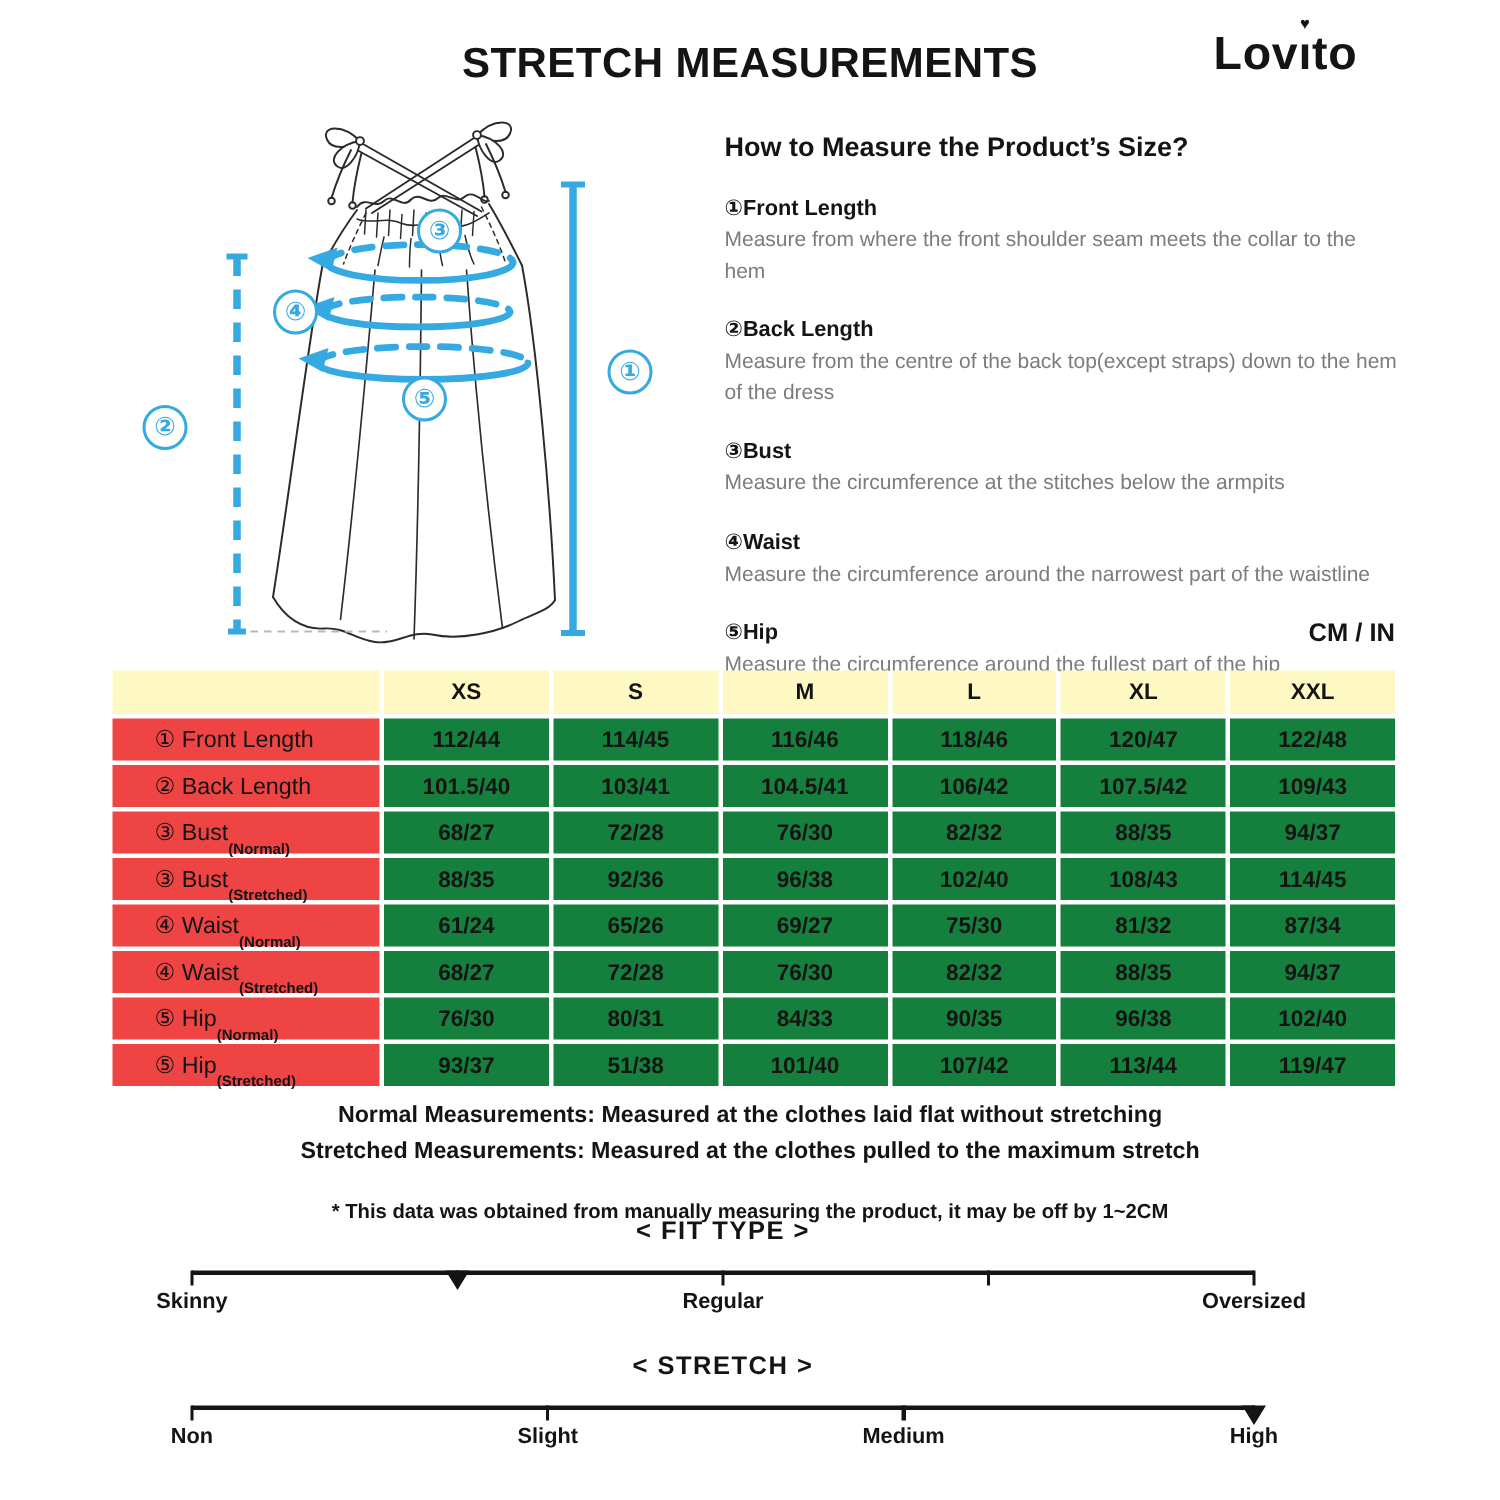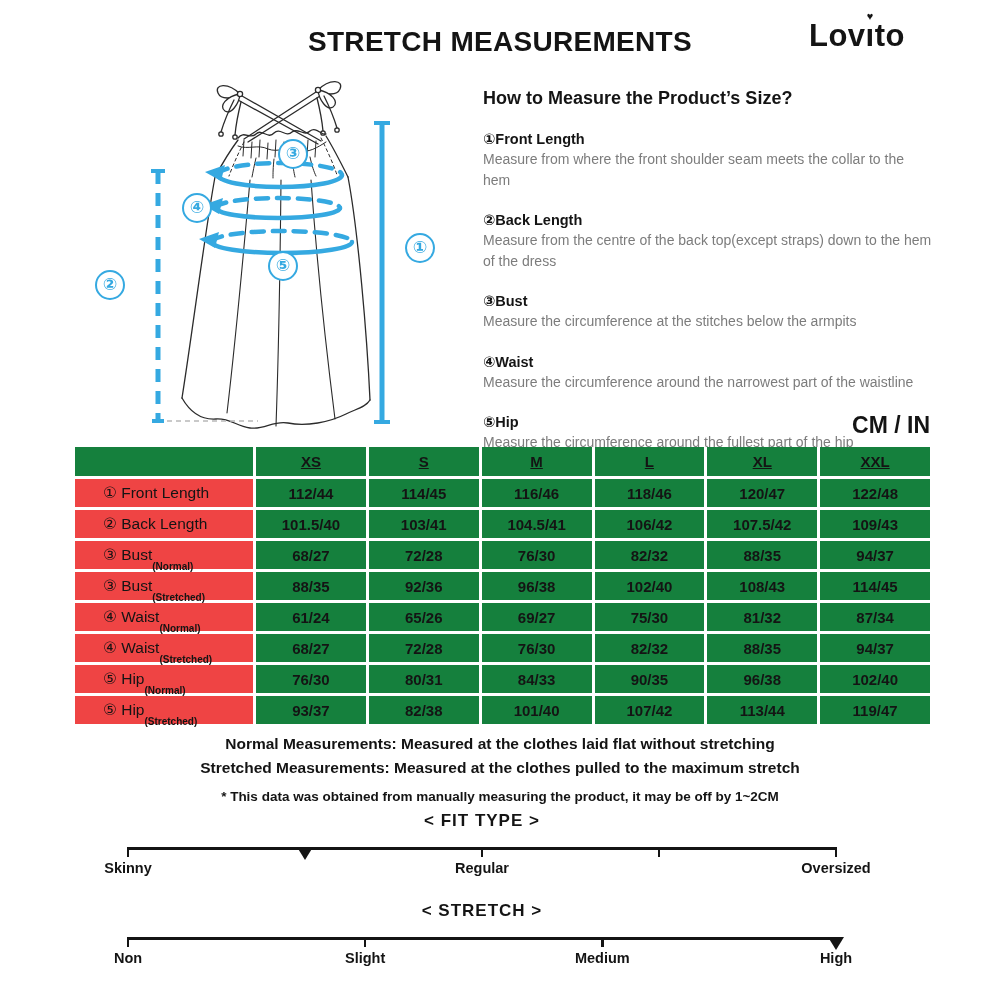--- a/index.html
+++ b/index.html
@@ -17,37 +17,37 @@
   .diagram{position:absolute;left:78px;top:80px;width:400px;height:360px;}
   .badge{position:absolute;width:30px;height:30px;border:2px solid #35A9E1;border-radius:50%;
          background:#fff;color:#35A9E1;font-size:17px;line-height:26px;text-align:center;
          box-sizing:border-box;font-weight:bold;}
 
   
   .howto{position:absolute;left:483px;top:88px;width:452px;}
   .ht-heading{font-size:18px;font-weight:bold;margin:0 0 8px 0;}
   .ht-name{font-size:14.5px;font-weight:bold;margin-top:20px;line-height:20px;}
   .ht-desc{font-size:14px;color:#7c7c7c;line-height:20.5px;}
-  .unit{position:absolute;top:412px;right:70px;font-size:23px;font-weight:bold;margin-left:28px;}
+  .unit{position:absolute;top:412px;right:70px;font-size:17px;font-weight:bold;margin-left:28px;}
 
   
   .size-table{position:absolute;left:75px;top:447px;width:855px;display:grid;
               grid-template-columns:178px repeat(6,1fr);gap:3px;}
-  .th{background:#15803d;height:29px;display:flex;align-items:center;justify-content:center;
-      font-weight:bold;font-size:15px;text-decoration:underline;}
+  .th{background:#fef9c3;height:29px;display:flex;align-items:center;justify-content:center;
+      font-weight:bold;font-size:15px;}
   .tl{background:#ef4444;height:28px;display:flex;align-items:center;padding-left:28px;
       font-size:15.5px;box-sizing:border-box;}
   .tl .variant{font-size:10px;font-weight:bold;margin-top:22px;}
   .td{background:#15803d;height:28px;display:flex;align-items:center;justify-content:center;
       font-weight:bold;font-size:15px;}
 
   
   .notes{position:absolute;top:732px;left:0;width:100%;text-align:center;}
   .note-main{font-size:15.5px;font-weight:bold;line-height:23.5px;}
-  .note-small{font-size:13.5px;font-weight:bold;margin-top:10px;}
+  .note-small{font-size:13.5px;font-weight:bold;margin-top:21px;}
 
   
   .scale{position:absolute;left:128px;width:708px;height:80px;}
   #scale-0{top:811px;} #scale-1{top:901px;}
   .scale-title{text-align:center;font-size:17px;font-weight:bold;letter-spacing:1px;}
   .scale-line{position:absolute;top:36px;left:0;right:0;height:2.5px;background:#141414;}
   .tick{position:absolute;top:0;width:2.5px;height:10px;background:#141414;}
   .marker{position:absolute;top:0;width:0;height:0;border-left:8px solid transparent;
           border-right:8px solid transparent;border-top:13px solid #141414;}
   .scale-label{position:absolute;top:49px;font-size:14.5px;font-weight:bold;
@@ -249,21 +249,21 @@
       <div class="td">80/31</div>
       <div class="td">84/33</div>
       <div class="td">90/35</div>
       <div class="td">96/38</div>
       <div class="td">102/40</div>
       <div class="tl">
         <span>⑤ Hip</span>
         <span class="variant">(Stretched)</span>
       </div>
       <div class="td">93/37</div>
-      <div class="td">82/38</div>
+      <div class="td">51/38</div>
       <div class="td">101/40</div>
       <div class="td">107/42</div>
       <div class="td">113/44</div>
       <div class="td">119/47</div>
     </div>
 
   <div class="notes">
     <div class="note-main">Normal Measurements: Measured at the clothes laid flat without stretching</div>
     <div class="note-main">Stretched  Measurements: Measured at the clothes pulled to the maximum stretch</div>
     <div class="note-small">* This data was obtained from manually measuring the product, it may be off by 1~2CM</div>

